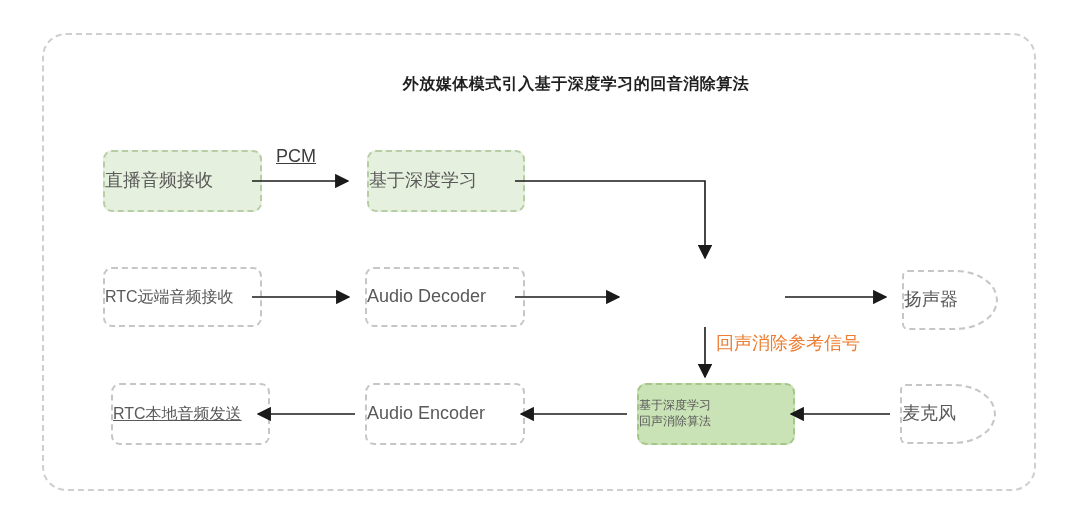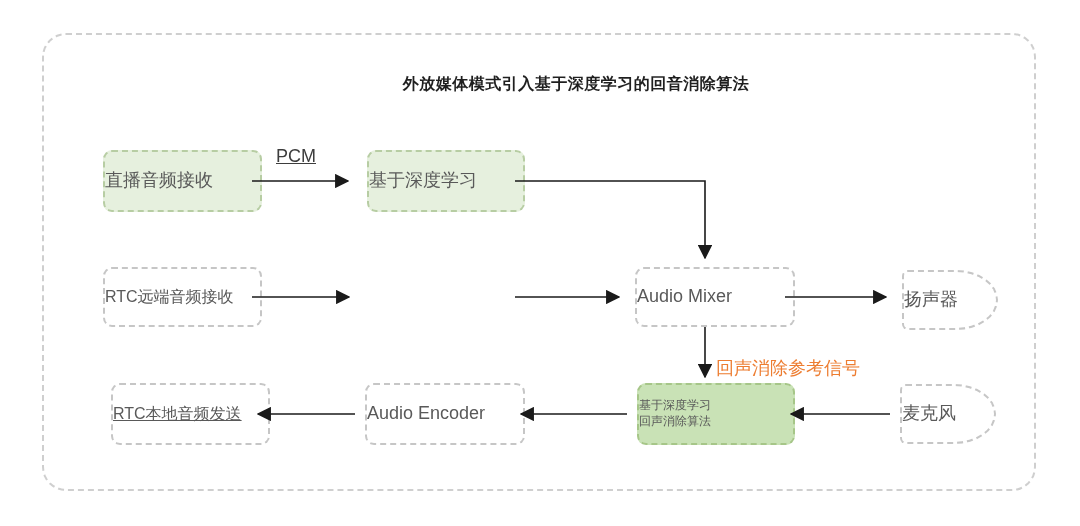--- a/index.html
+++ b/index.html
@@ -71,28 +71,28 @@
     <span>直播音频接收</span>
   </div>
   <div class="edge-label" style="left:276px; top:146px;text-decoration:underline;">PCM</div>
   <div class="node green-light" style="left:357px; top:150px; width:158px; height:62px;">
     <span>基于深度学习</span>
   </div>
 
   <div class="node small-text" style="left:93px; top:267px; width:159px; height:60px;">
     <span>RTC远端音频接收</span>
   </div>
-  <div class="node" style="left:625px; top:267px; width:160px; height:60px;">
-    <span>Audio Mixer</span>
+  <div class="node" style="left:355px; top:267px; width:160px; height:60px;">
+    <span>Audio Decoder</span>
   </div>
   <div class="node dshape" style="left:892px; top:270px; width:96px; height:60px;">
     <span>扬声器</span>
   </div>
 
-  <div class="edge-label orange" style="left:716px; top:356px;text-align:center;">回声消除参考信号</div>
+  <div class="edge-label orange" style="left:716px; top:331px;text-align:center;">回声消除参考信号</div>
 
   <div class="node small-text" style="left:101px; top:383px; width:159px; height:62px;text-decoration:underline;">
     <span>RTC本地音频发送</span>
   </div>
   <div class="node" style="left:355px; top:383px; width:160px; height:62px;">
     <span>Audio Encoder</span>
   </div>
   <div class="node green" style="left:627px; top:383px; width:158px; height:62px; font-size:12px;">
     <span>基于深度学习</span>
     <span>回声消除算法</span>

